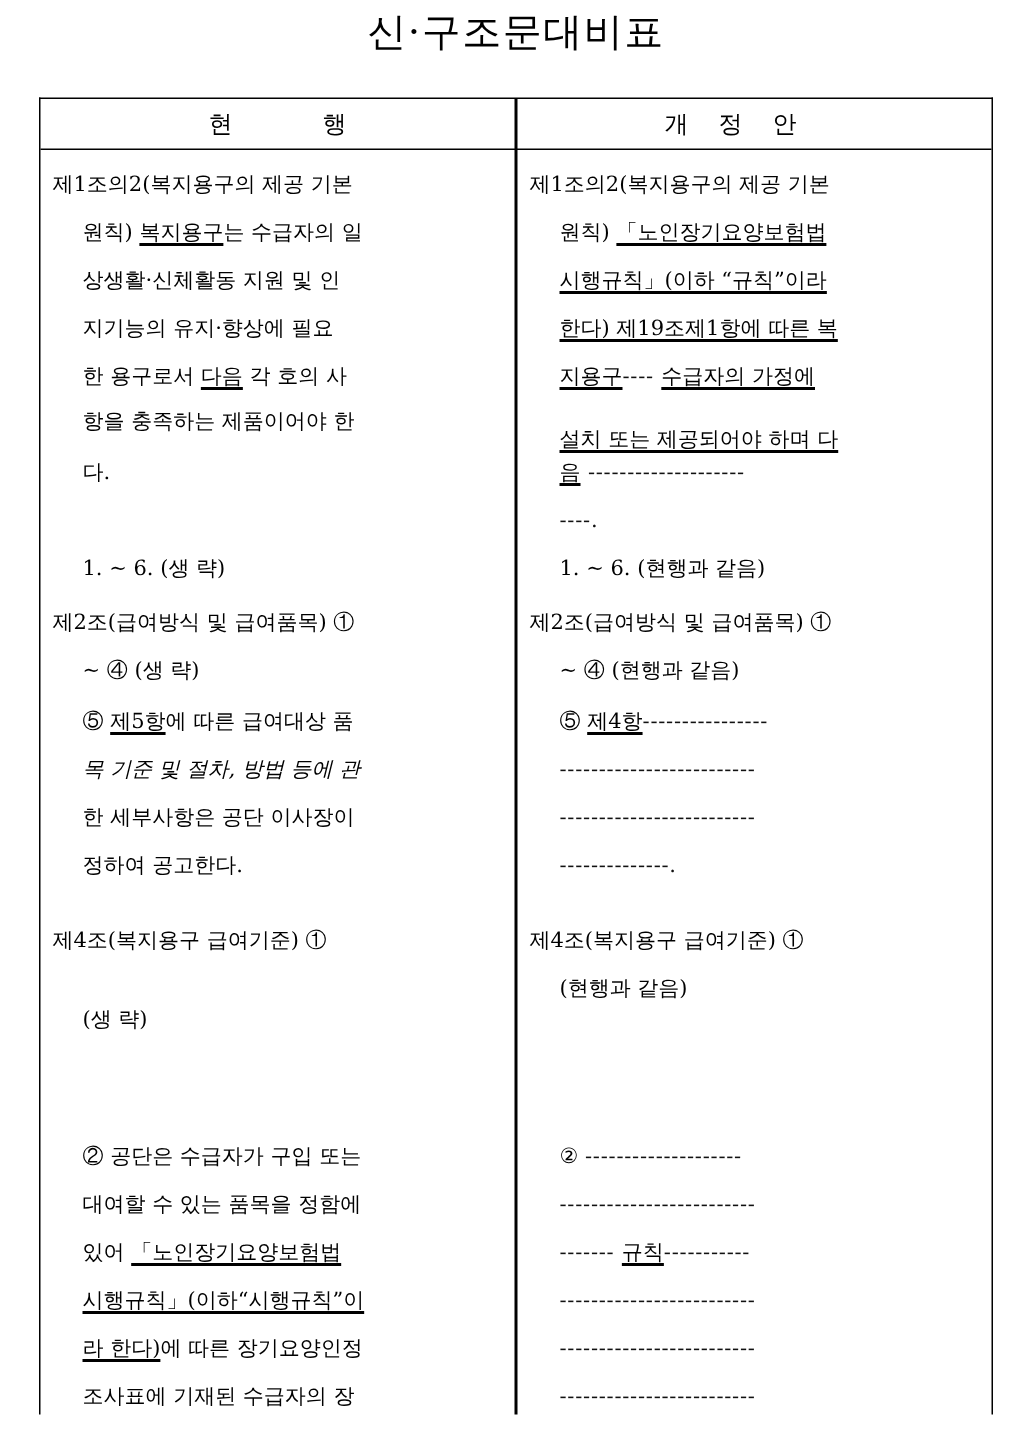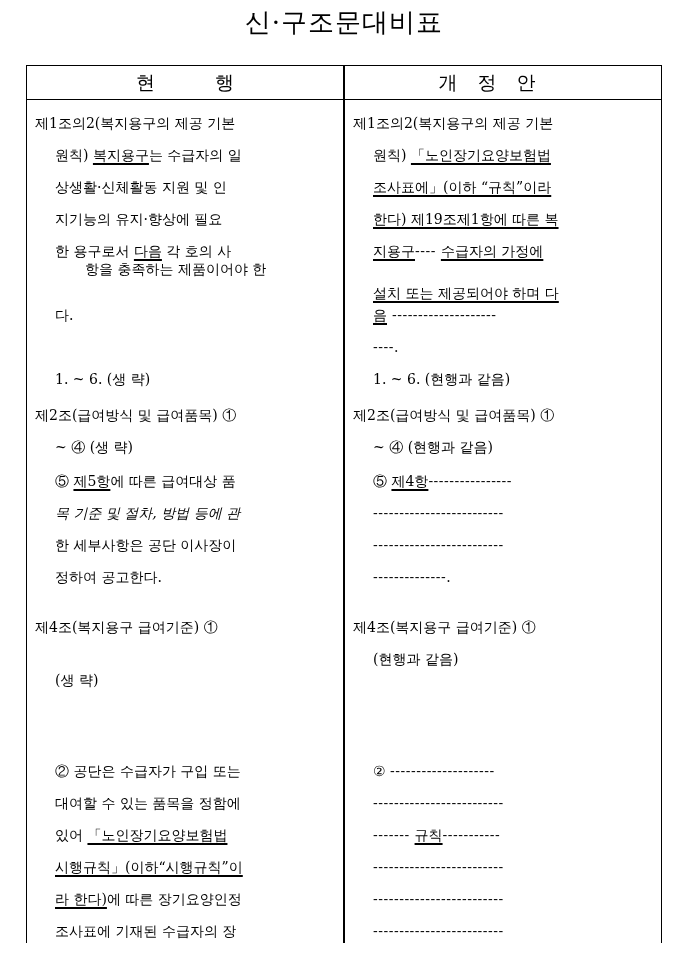--- a/index.html
+++ b/index.html
@@ -52,21 +52,21 @@
       height: 34px;
       border-bottom: 1.5px solid #000;
       box-sizing: border-box;
     }
     .header-cell {
       position: absolute;
       top: 0;
       height: 33px;
       line-height: 33px;
       text-align: center;
-      font-size: 19px;
+      font-size: 16px;
     }
     .header-cell.left { left: 0; width: 316px; letter-spacing: 60px; text-indent: 60px; }
     .header-cell.right { left: 301px; width: 318px; letter-spacing: 20px; text-indent: 20px; }
 
     .col {
       position: absolute;
       top: 34px;
     }
     .col.left { left: 8px; width: 302px; }
     .col.right { left: 326px; width: 302px; }
@@ -100,42 +100,42 @@
   <div class="header-row">
     <div class="header-cell left">현행</div>
     <div class="header-cell right">개정안</div>
   </div>
   <div class="col left" id="col-current">
       <div class="line first" style="top: 12px;"><span>제1조의2(복지용구의 제공 기본</span></div>
       <div class="line cont" style="top: 44px;"><span>원칙) </span><span class="u">복지용구</span><span>는 수급자의 일</span></div>
       <div class="line cont" style="top: 76px;"><span>상생활·신체활동 지원 및 인</span></div>
       <div class="line cont" style="top: 108px;"><span>지기능의 유지·향상에 필요</span></div>
       <div class="line cont" style="top: 140px;"><span>한 용구로서 </span><span class="u">다음</span><span> 각 호의 사</span></div>
-      <div class="line cont" style="top: 158px; margin-left: 30px;"><span>항을 충족하는 제품이어야 한</span></div>
+      <div class="line cont" style="top: 170px;"><span>항을 충족하는 제품이어야 한</span></div>
       <div class="line cont" style="top: 204px;"><span>다.</span></div>
       <div class="line cont" style="top: 268px;"><span>1. ~ 6. (생   략)</span></div>
       <div class="line first" style="top: 304px;"><span>제2조(급여방식 및 급여품목) ①</span></div>
       <div class="line cont" style="top: 336px;"><span>~ ④ (생   략)</span></div>
       <div class="line cont" style="top: 370px;"><span>⑤ </span><span class="u">제5항</span><span>에 따른 급여대상 품</span></div>
       <div class="line cont" style="top: 402px; font-style: italic;"><span>목 기준 및 절차, 방법 등에 관</span></div>
       <div class="line cont" style="top: 434px;"><span>한 세부사항은 공단 이사장이</span></div>
       <div class="line cont" style="top: 466px;"><span>정하여 공고한다.</span></div>
       <div class="line first" style="top: 516px;"><span>제4조(복지용구   급여기준)  ①</span></div>
       <div class="line cont" style="top: 548px; margin-top: 21px;"><span>(생   략)</span></div>
       <div class="line cont" style="top: 660px;"><span>② 공단은 수급자가 구입 또는</span></div>
       <div class="line cont" style="top: 692px;"><span>대여할 수 있는 품목을 정함에</span></div>
       <div class="line cont" style="top: 724px;"><span>있어  </span><span class="u">「노인장기요양보험법</span></div>
       <div class="line cont" style="top: 756px;"><span class="u">시행규칙」(이하“시행규칙”이</span></div>
       <div class="line cont" style="top: 788px;"><span class="u">라 한다)</span><span>에 따른 장기요양인정</span></div>
       <div class="line cont" style="top: 820px;"><span>조사표에 기재된 수급자의 장</span></div>
     </div>
   <div class="col right" id="col-revised">
       <div class="line first" style="top: 12px;"><span>제1조의2(복지용구의 제공 기본</span></div>
       <div class="line cont" style="top: 44px;"><span>원칙)  </span><span class="u">「노인장기요양보험법</span></div>
-      <div class="line cont" style="top: 76px;"><span class="u">조사표에」(이하 “규칙”이라</span></div>
+      <div class="line cont" style="top: 76px;"><span class="u">시행규칙」(이하 “규칙”이라</span></div>
       <div class="line cont" style="top: 108px;"><span class="u">한다) 제19조제1항에 따른 복</span></div>
       <div class="line cont" style="top: 140px;"><span class="u">지용구</span><span class="dash">---- </span><span class="u">수급자의 가정에</span></div>
       <div class="line cont" style="top: 172px; margin-top: 10px;"><span class="u">설치 또는 제공되어야 하며 다</span></div>
       <div class="line cont" style="top: 204px;"><span class="u">음</span><span class="dash"> --------------------</span></div>
       <div class="line cont" style="top: 236px;"><span class="dash">----.</span></div>
       <div class="line cont" style="top: 268px;"><span>1. ~ 6. (현행과 같음)</span></div>
       <div class="line first" style="top: 304px;"><span>제2조(급여방식 및 급여품목) ①</span></div>
       <div class="line cont" style="top: 336px;"><span>~ ④ (현행과 같음)</span></div>
       <div class="line cont" style="top: 370px;"><span>⑤ </span><span class="u">제4항</span><span class="dash">----------------</span></div>
       <div class="line cont" style="top: 402px;"><span class="dash">-------------------------</span></div>

